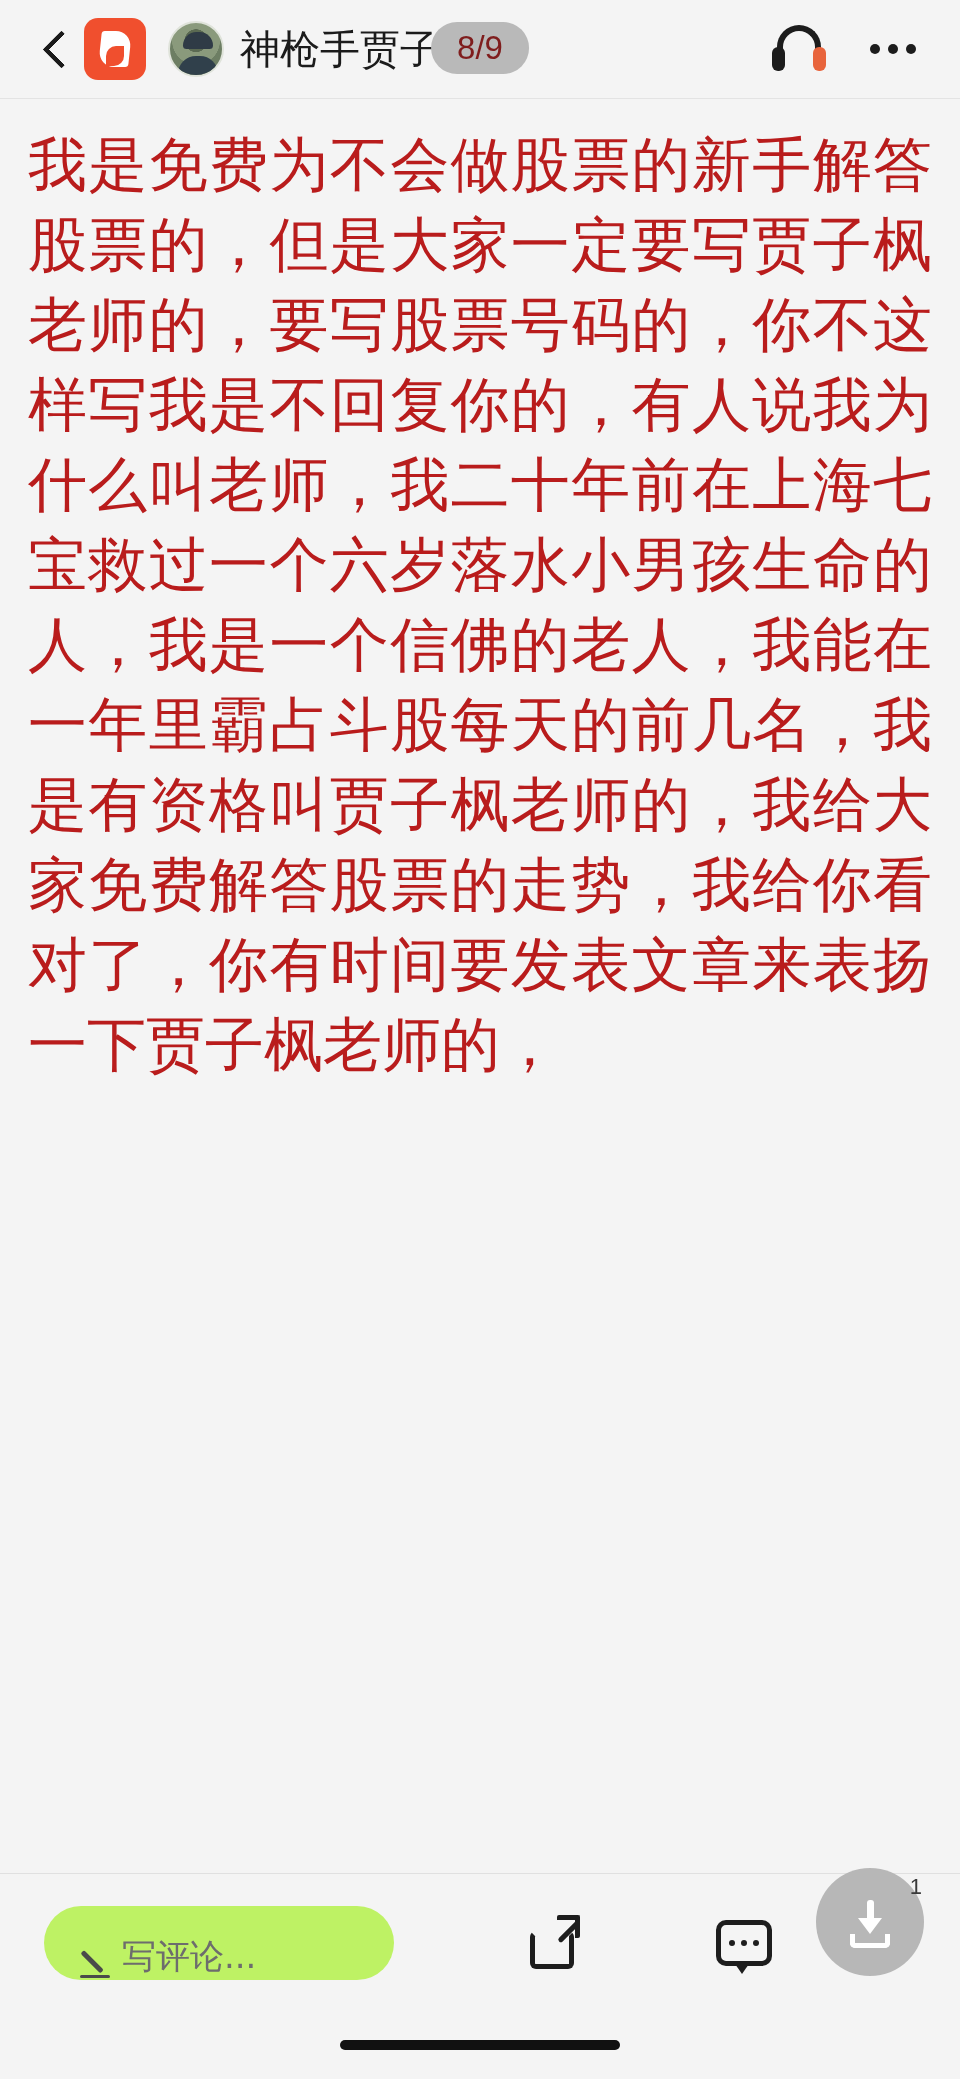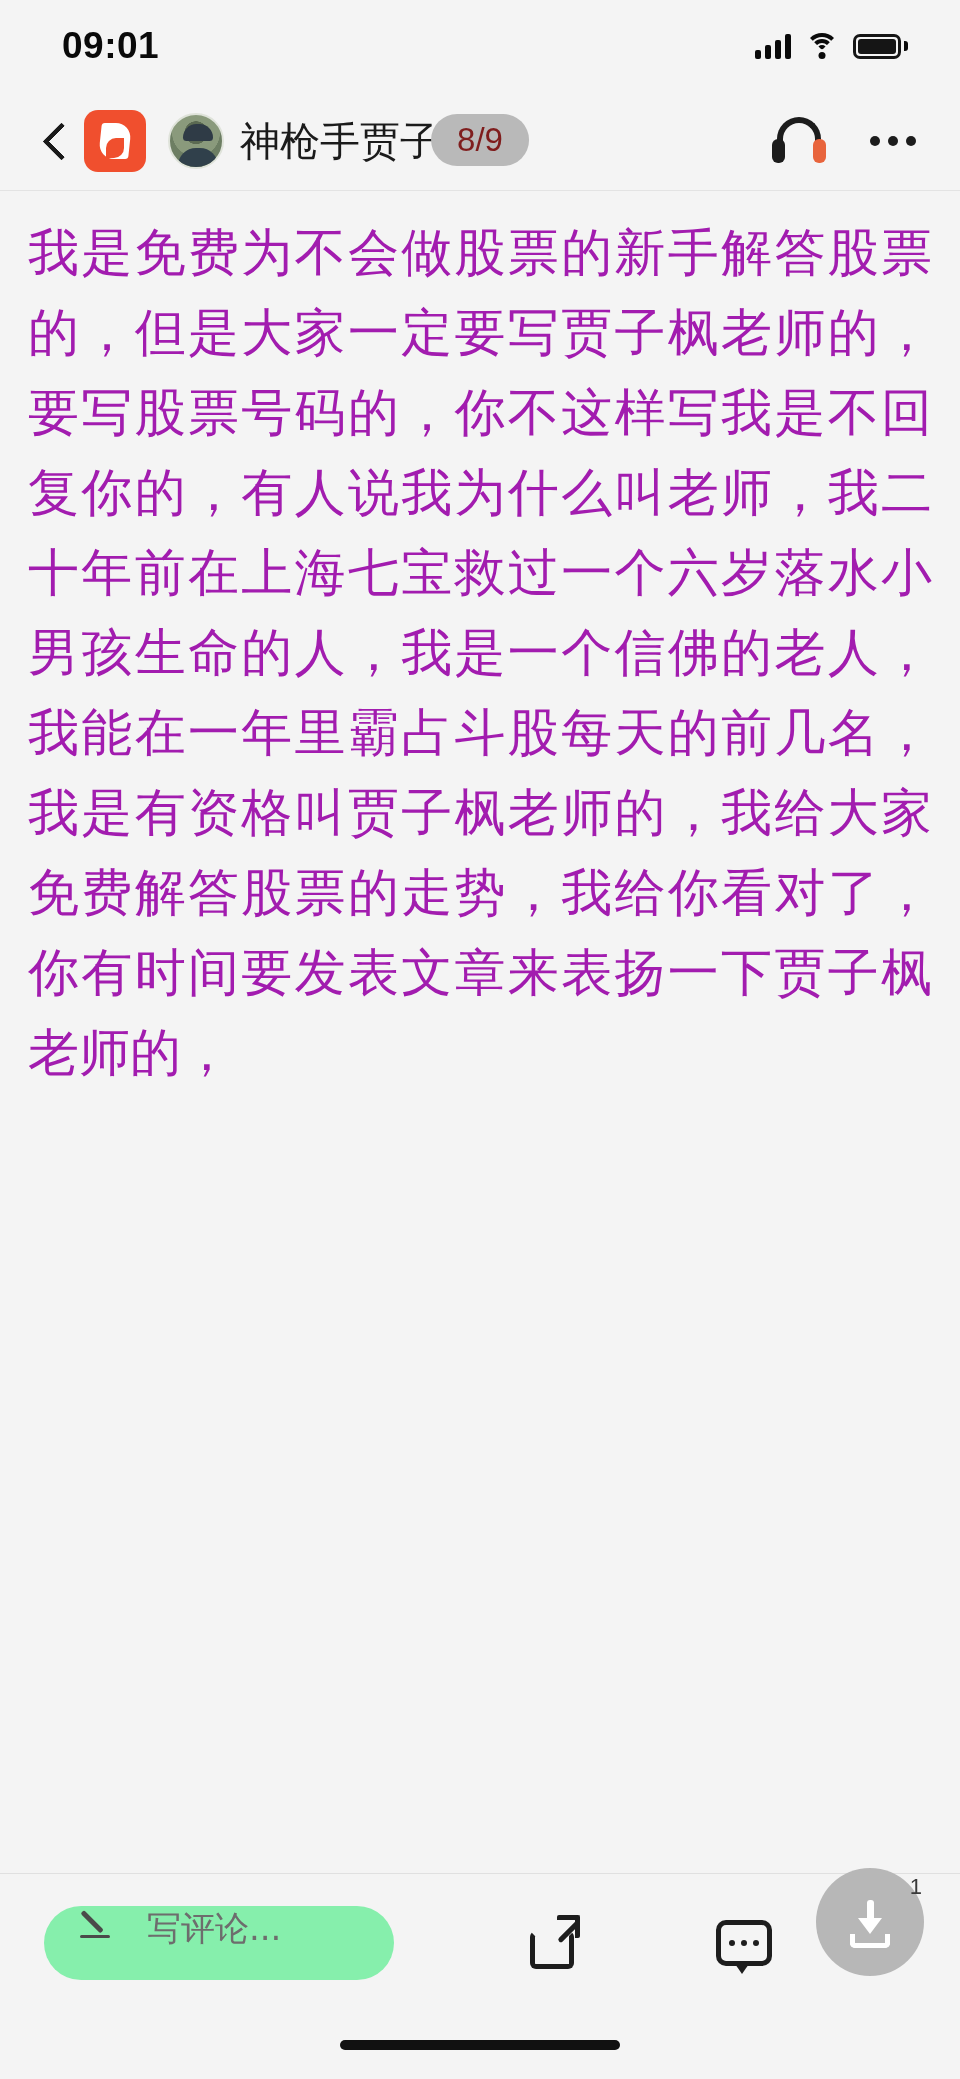--- a/index.html
+++ b/index.html
@@ -218,46 +218,46 @@
 
   
   .article {
     flex: 1 1 auto;
     background: #f4f4f4;
     border-top: 1px solid #e3e3e3;
     padding: 26px 28px 0 28px;
     overflow: hidden;
   }
   .article-text {
-    font-family: Liberation Mono, monospace;
-    font-size: 51px;
+    font-family: Liberation Serif, serif;
+    font-size: 59px;
     line-height: 80px;
-    color: #a21caf;
+    color: #b91c1c;
     letter-spacing: 0px;
     text-align: justify;
     word-break: break-all;
   }
 
   
   .bottom-bar {
     flex: 0 0 138px;
     height: 138px;
     background: #f4f4f4;
     border-top: 1px solid #e0e0e0;
     display: flex;
     align-items: center;
     padding: 0 52px 0 44px;
     gap: 0;
     position: relative;
   }
   .comment-box {
     display: flex;
-    align-items: flex-start;
-    gap: 35px;
-    background: #86efac;
+    align-items: flex-end;
+    gap: 10px;
+    background: #bef264;
     border-radius: 40px;
     height: 74px;
     padding: 0 34px;
     width: 350px;
     flex: 0 0 350px;
   }
   .pencil-icon { width: 34px; height: 34px; position: relative; flex: 0 0 34px;}
   .pencil-icon::before {
     content:"";
     position:absolute; left: 6px; top: 4px;
@@ -368,43 +368,20 @@
   }
   .home-bar {
     width: 280px; height: 10px; border-radius: 6px; background: #111;
   }
 </style>
 </head>
 <body>
 
 <div class="phone">
 
-  <div class="status-bar">
-    <div class="status-time">09:01</div>
-    <div class="status-right">
-      <div class="sig">
-        <i></i>
-          <i></i>
-          <i></i>
-          <i></i>
-      </div>
-      <div class="wifi">
-        <span class="a"></span>
-          <span class="b"></span>
-          <span class="c"></span>
-          <div class="dot"></div>
-      </div>
-      <div class="batt">
-        <div class="shell">
-            <div class="fill"></div>
-          </div>
-        <div class="cap"></div>
-      </div>
-    </div>
-  </div>
 
   <div class="nav-bar">
     <div class="back-chevron"></div>
     <div class="app-logo"></div>
     <div class="author">
       <div class="avatar"></div>
       <div class="author-name">神枪手贾子枫</div>
     </div>
     <div class="page-pill">8/9</div>
     <div class="nav-actions">

